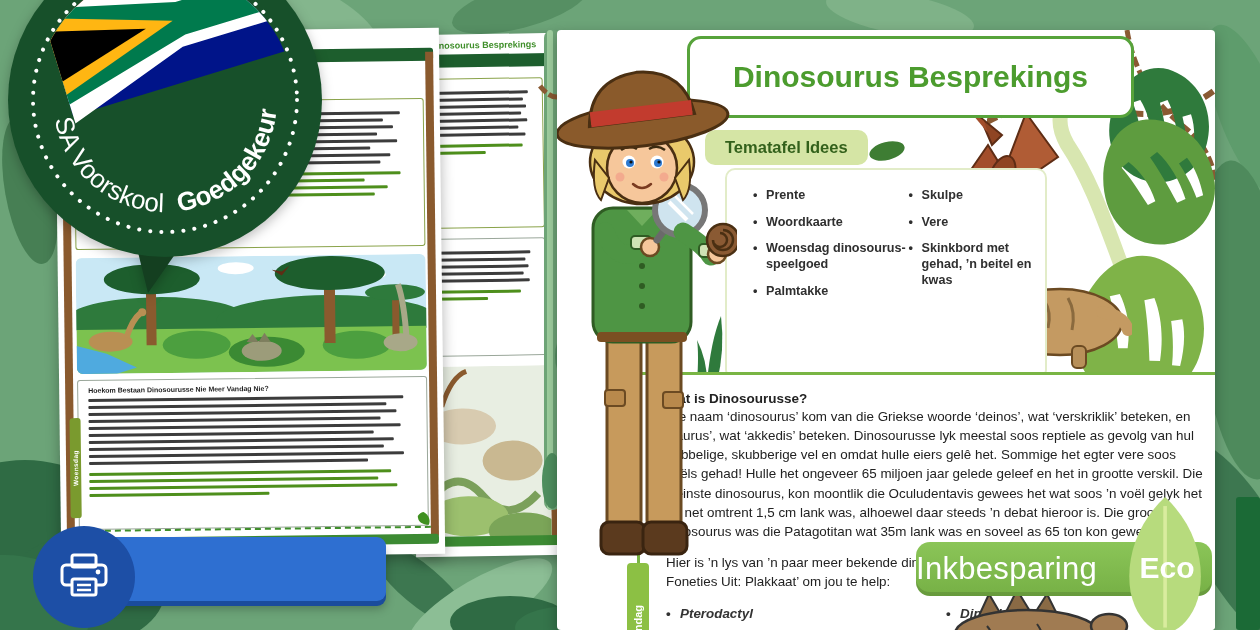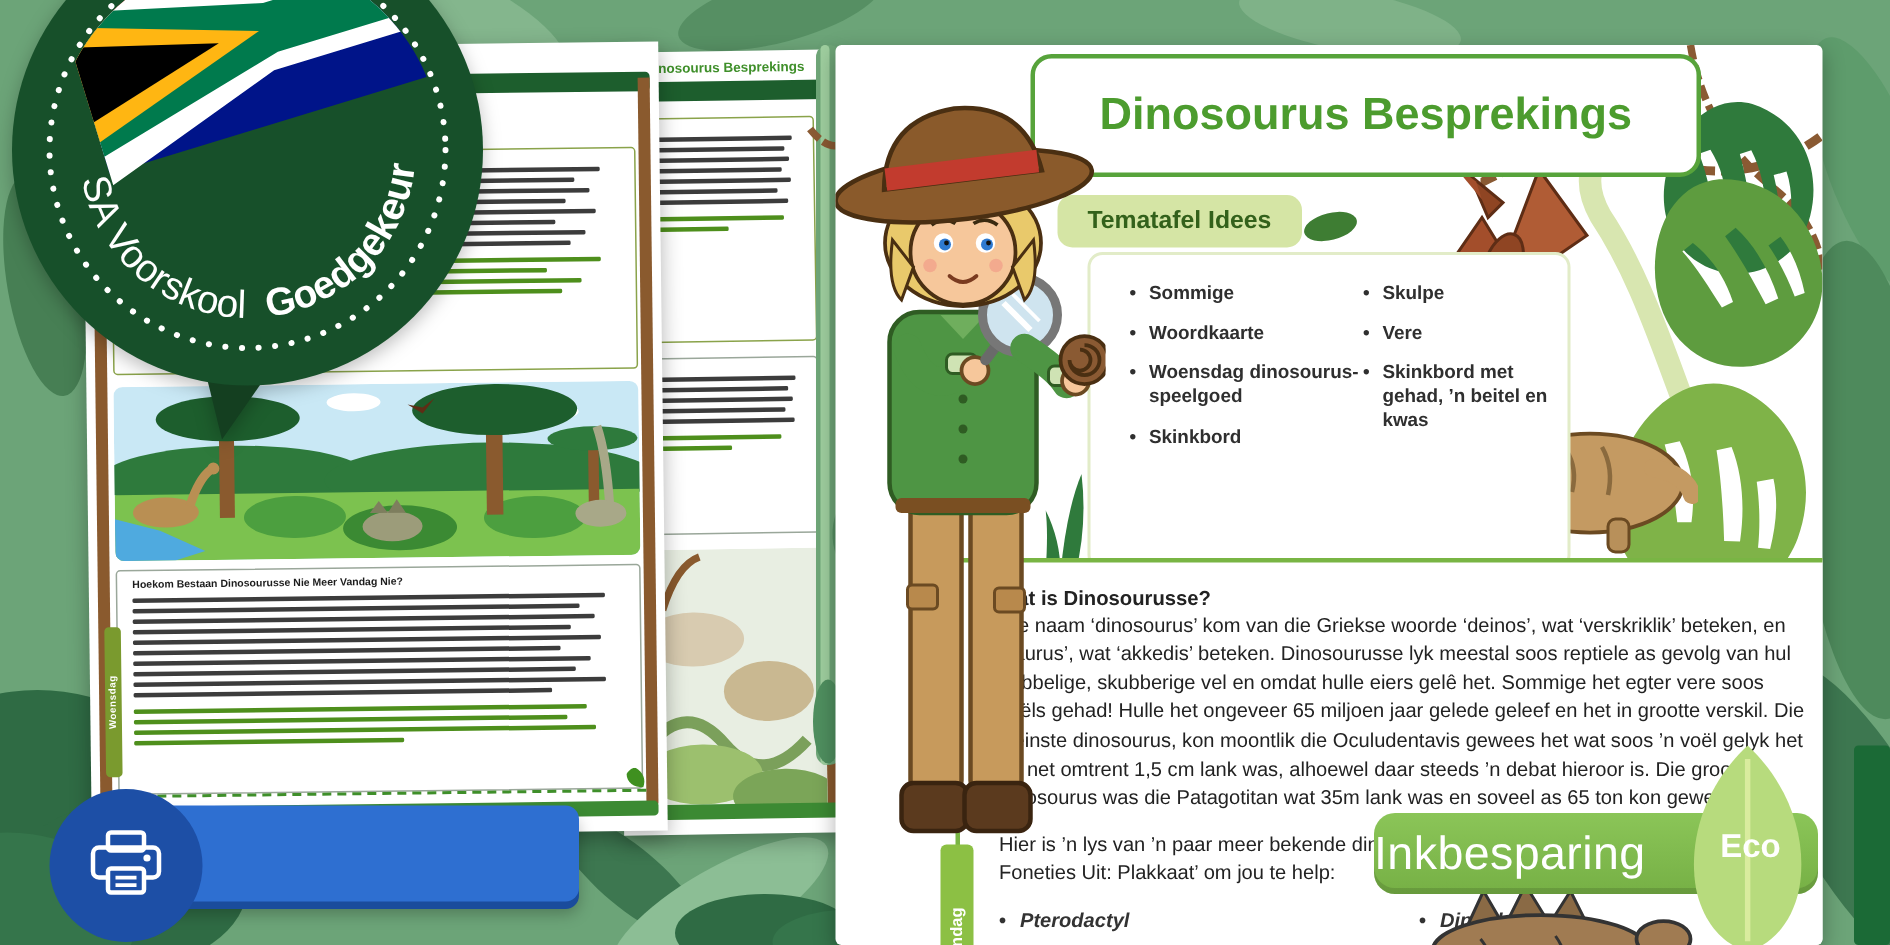--- a/index.html
+++ b/index.html
@@ -81,21 +81,21 @@
   .paper-btn .label{margin-left:96px;color:#fff;font-size:30px;font-weight:500;letter-spacing:.3px;}
   .paper-circle{position:absolute;left:-27px;top:-11px;width:102px;height:102px;border-radius:50%;
                 background:#1D4FA6;display:flex;align-items:center;justify-content:center;}
 
   .eco-banner{position:absolute;left:916px;top:542px;width:296px;height:54px;z-index:44;
               background:linear-gradient(#8BC558,#76B045);border-radius:14px;cursor:pointer;
               box-shadow:inset 0 -4px 0 rgba(0,0,0,.12);display:flex;align-items:center;}
   .eco-banner .label{color:#fff;font-size:31px;font-weight:500;letter-spacing:.3px;}
   .eco-leaf{position:absolute;left:1113px;top:497px;z-index:45;}
   .eco-text{position:absolute;left:1124px;top:551px;width:86px;text-align:center;z-index:46;
-            color:#fff;font-size:22px;font-weight:bold;}
+            color:#fff;font-size:30px;font-weight:bold;}
   .side-stripe{position:absolute;left:1236px;top:497px;width:24px;height:133px;background:#1B6A36;
                border-radius:3px;z-index:43;}
 </style>
 </head>
 <body>
 
 <div class="stage">
 
   <svg class="bg-leaves" width="1260" height="630">
     <g transform="translate(300,10) rotate(25)">
@@ -348,24 +348,24 @@
       <ellipse cx="20" cy="13" rx="18" ry="9" fill="#3E7D33" transform="rotate(-14 20 13)"></ellipse>
     </svg>
 
     
     <div class="theme-pill">Tematafel Idees</div>
 
     
     <div class="ideas-box">
       <div class="ideas-cols">
         <ul class="col-left">
-          <li>Sommige</li>
+          <li>Prente</li>
           <li>Woordkaarte</li>
           <li>Woensdag dinosourus-speelgoed</li>
-          <li>Skinkbord</li>
+          <li>Palmtakke</li>
         </ul>
         <ul class="col-right">
           <li>Skulpe</li>
           <li>Vere</li>
           <li>Skinkbord met gehad, ’n beitel en kwas</li>
         </ul>
       </div>
     </div>
 
     

